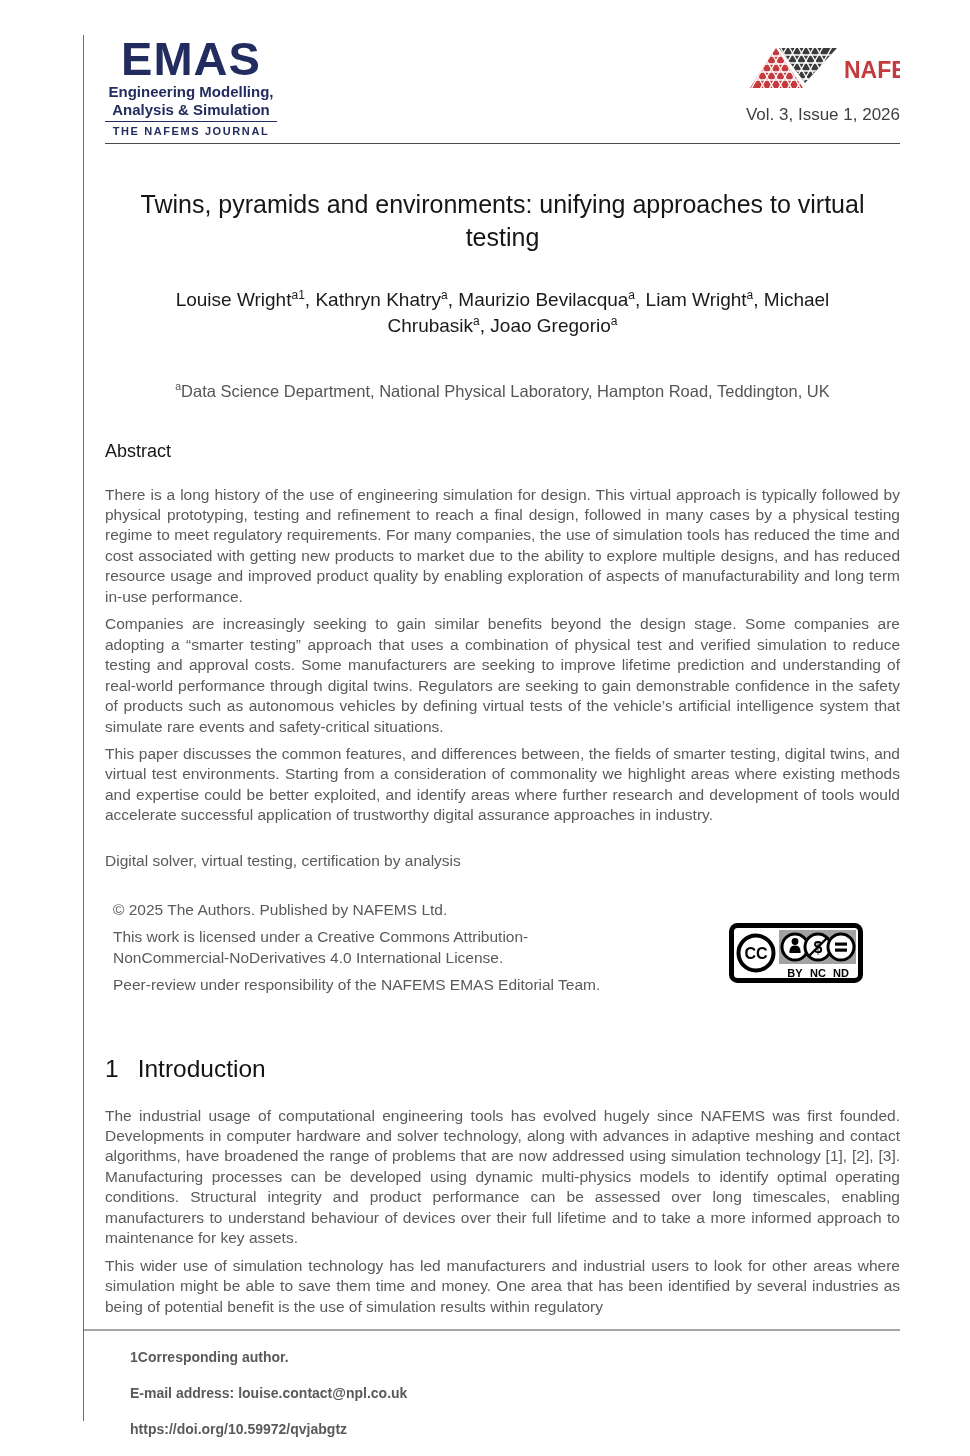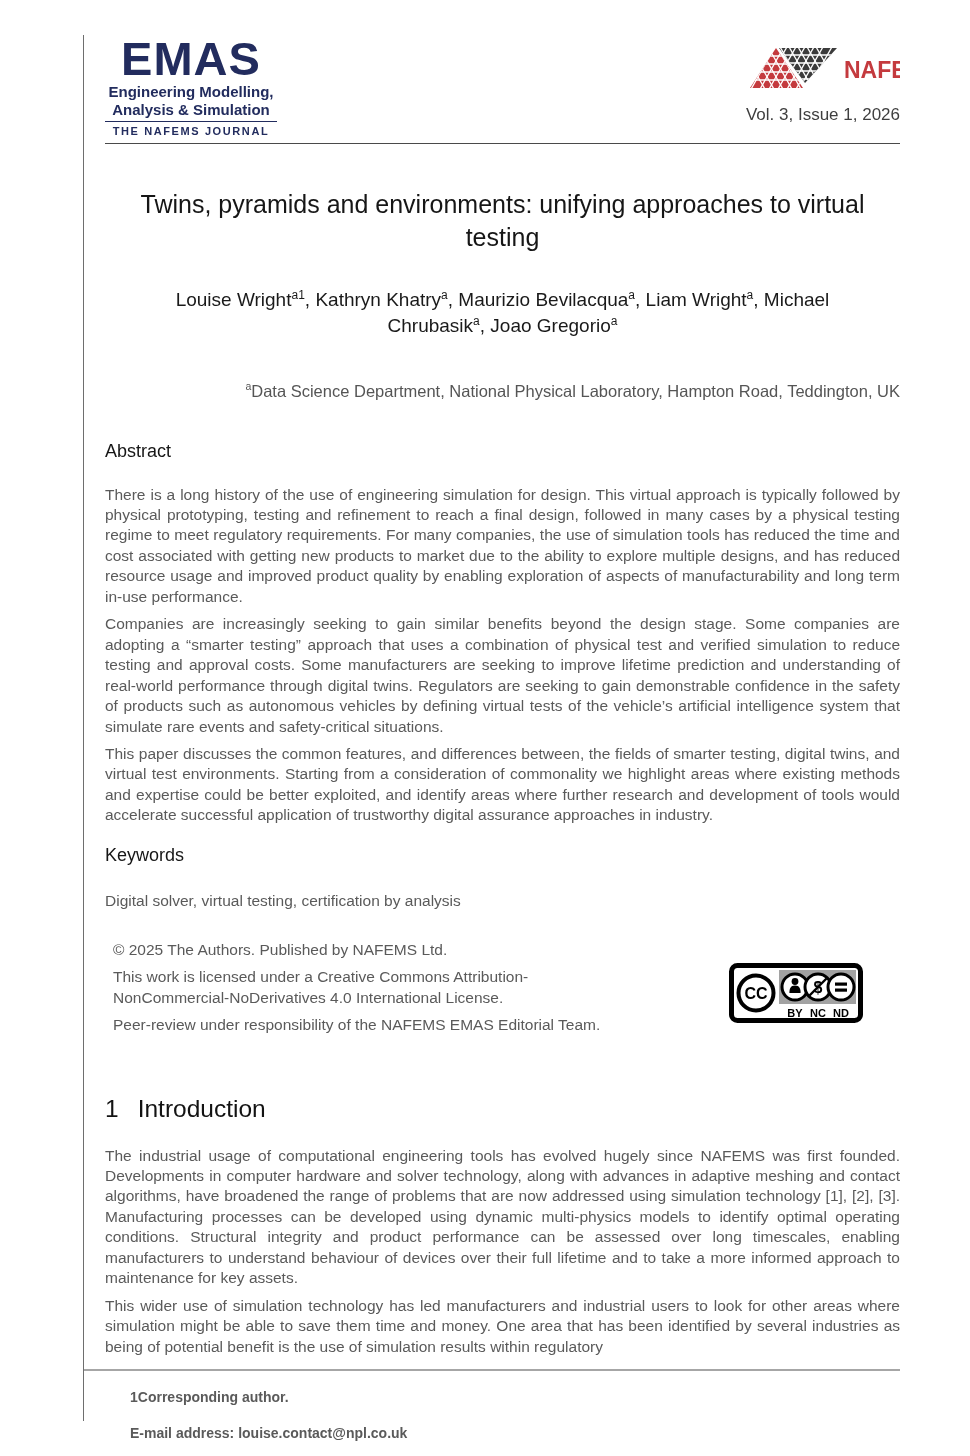--- a/index.html
+++ b/index.html
@@ -19,21 +19,21 @@
     border-bottom:1.6px solid #222c5e;padding-bottom:2px;}
   .emas-tag{font-size:11px;font-weight:700;letter-spacing:1.6px;margin-top:4px;}
   .nafems-block{text-align:right;padding-top:7px;}
   .issue-line{font-size:17px;color:#3f3f3f;margin-top:8px;}
   .header-rule{border:none;border-top:1.2px solid #4a4a4a;margin:6px 0 0 0;}
 
   
   .title{font-size:25px;line-height:1.33;text-align:center;max-width:726px;margin:44px auto 0 auto;color:#161616;}
   .authors{font-size:19px;line-height:1.4;text-align:center;max-width:740px;margin:32px auto 0 auto;color:#1a1a1a;}
   .authors sup{font-size:12px;}
-  .affiliation{font-size:16.5px;text-align:right;margin-top:40px;color:#555555;}
+  .affiliation{font-size:16.5px;text-align:center;margin-top:40px;color:#555555;}
   .affiliation sup{font-size:10.5px;}
 
   
   .sec-head{font-size:18px;color:#161616;margin:40px 0 0 0;font-weight:400;}
   .body-par{font-size:15.5px;line-height:1.32;color:#5a5a5a;text-align:justify;margin:0 0 7px 0;}
   .first-par{margin-top:23px;}
   .keywords-line{font-size:15.5px;color:#5a5a5a;margin-top:26px;}
 
   
   .license-row{display:flex;justify-content:space-between;margin-top:30px;padding-left:8px;}
@@ -132,21 +132,20 @@
   <div class="authors"><span><span>Louise Wright</span><sup>a1</sup><span>, </span></span><span><span>Kathryn Khatry</span><sup>a</sup><span>, </span></span><span><span>Maurizio Bevilacqua</span><sup>a</sup><span>, </span></span><span><span>Liam Wright</span><sup>a</sup><span>, </span></span><span><span>Michael Chrubasik</span><sup>a</sup><span>, </span></span><span><span>Joao Gregorio</span><sup>a</sup><span></span></span>
   </div>
 
   <div class="affiliation"><sup>a</sup><span>Data Science Department, National Physical Laboratory, Hampton Road, Teddington, UK</span></div>
 
   <h2 class="sec-head">Abstract</h2>
   <p class="body-par first-par">There is a long history of the use of engineering simulation for design. This virtual approach is typically followed by physical prototyping, testing and refinement to reach a final design, followed in many cases by a physical testing regime to meet regulatory requirements. For many companies, the use of simulation tools has reduced the time and cost associated with getting new products to market due to the ability to explore multiple designs, and has reduced resource usage and improved product quality by enabling exploration of aspects of manufacturability and long term in-use performance.</p>
   <p class="body-par">Companies are increasingly seeking to gain similar benefits beyond the design stage. Some companies are adopting a “smarter testing” approach that uses a combination of physical test and verified simulation to reduce testing and approval costs. Some manufacturers are seeking to improve lifetime prediction and understanding of real-world performance through digital twins. Regulators are seeking to gain demonstrable confidence in the safety of products such as autonomous vehicles by defining virtual tests of the vehicle’s artificial intelligence system that simulate rare events and safety-critical situations.</p>
   <p class="body-par">This paper discusses the common features, and differences between, the fields of smarter testing, digital twins, and virtual test environments. Starting from a consideration of commonality we highlight areas where existing methods and expertise could be better exploited, and identify areas where further research and development of tools would accelerate successful application of trustworthy digital assurance approaches in industry.</p>
 
-  <h2 class="sec-head" style="margin-top:19px;">Keywords</h2>
   <div class="keywords-line">Digital solver, virtual testing, certification by analysis</div>
 
   <div class="license-row">
     <div class="license-col">
       <p>© 2025 The Authors. Published by NAFEMS Ltd.</p>
       <p style="max-width:500px;">This work is licensed under a Creative Commons Attribution-NonCommercial-NoDerivatives 4.0 International License.</p>
       <p>Peer-review under responsibility of the NAFEMS EMAS Editorial Team.</p>
     </div>
     <div class="cc-badge">
       <svg width="134" height="60" viewBox="0 0 134 60">

